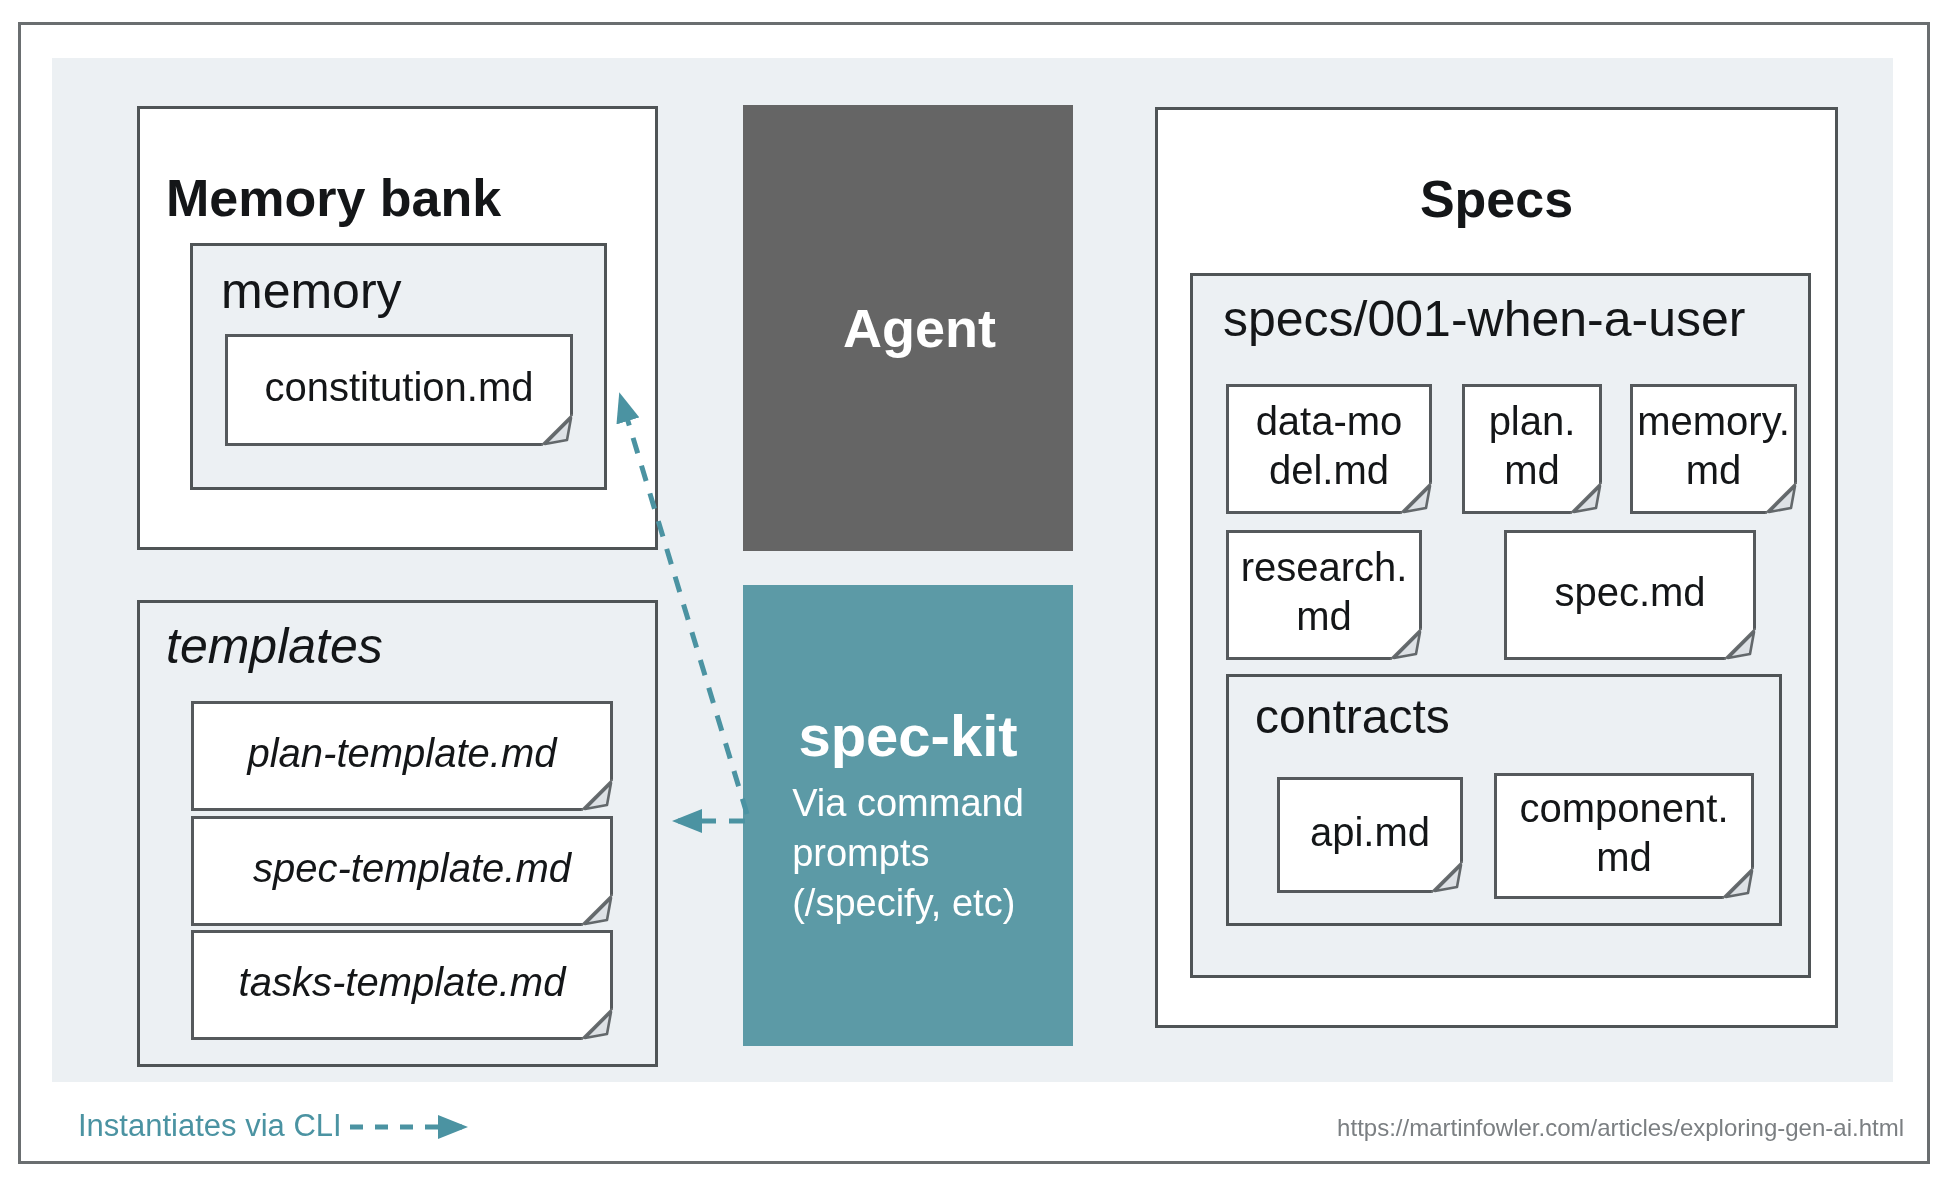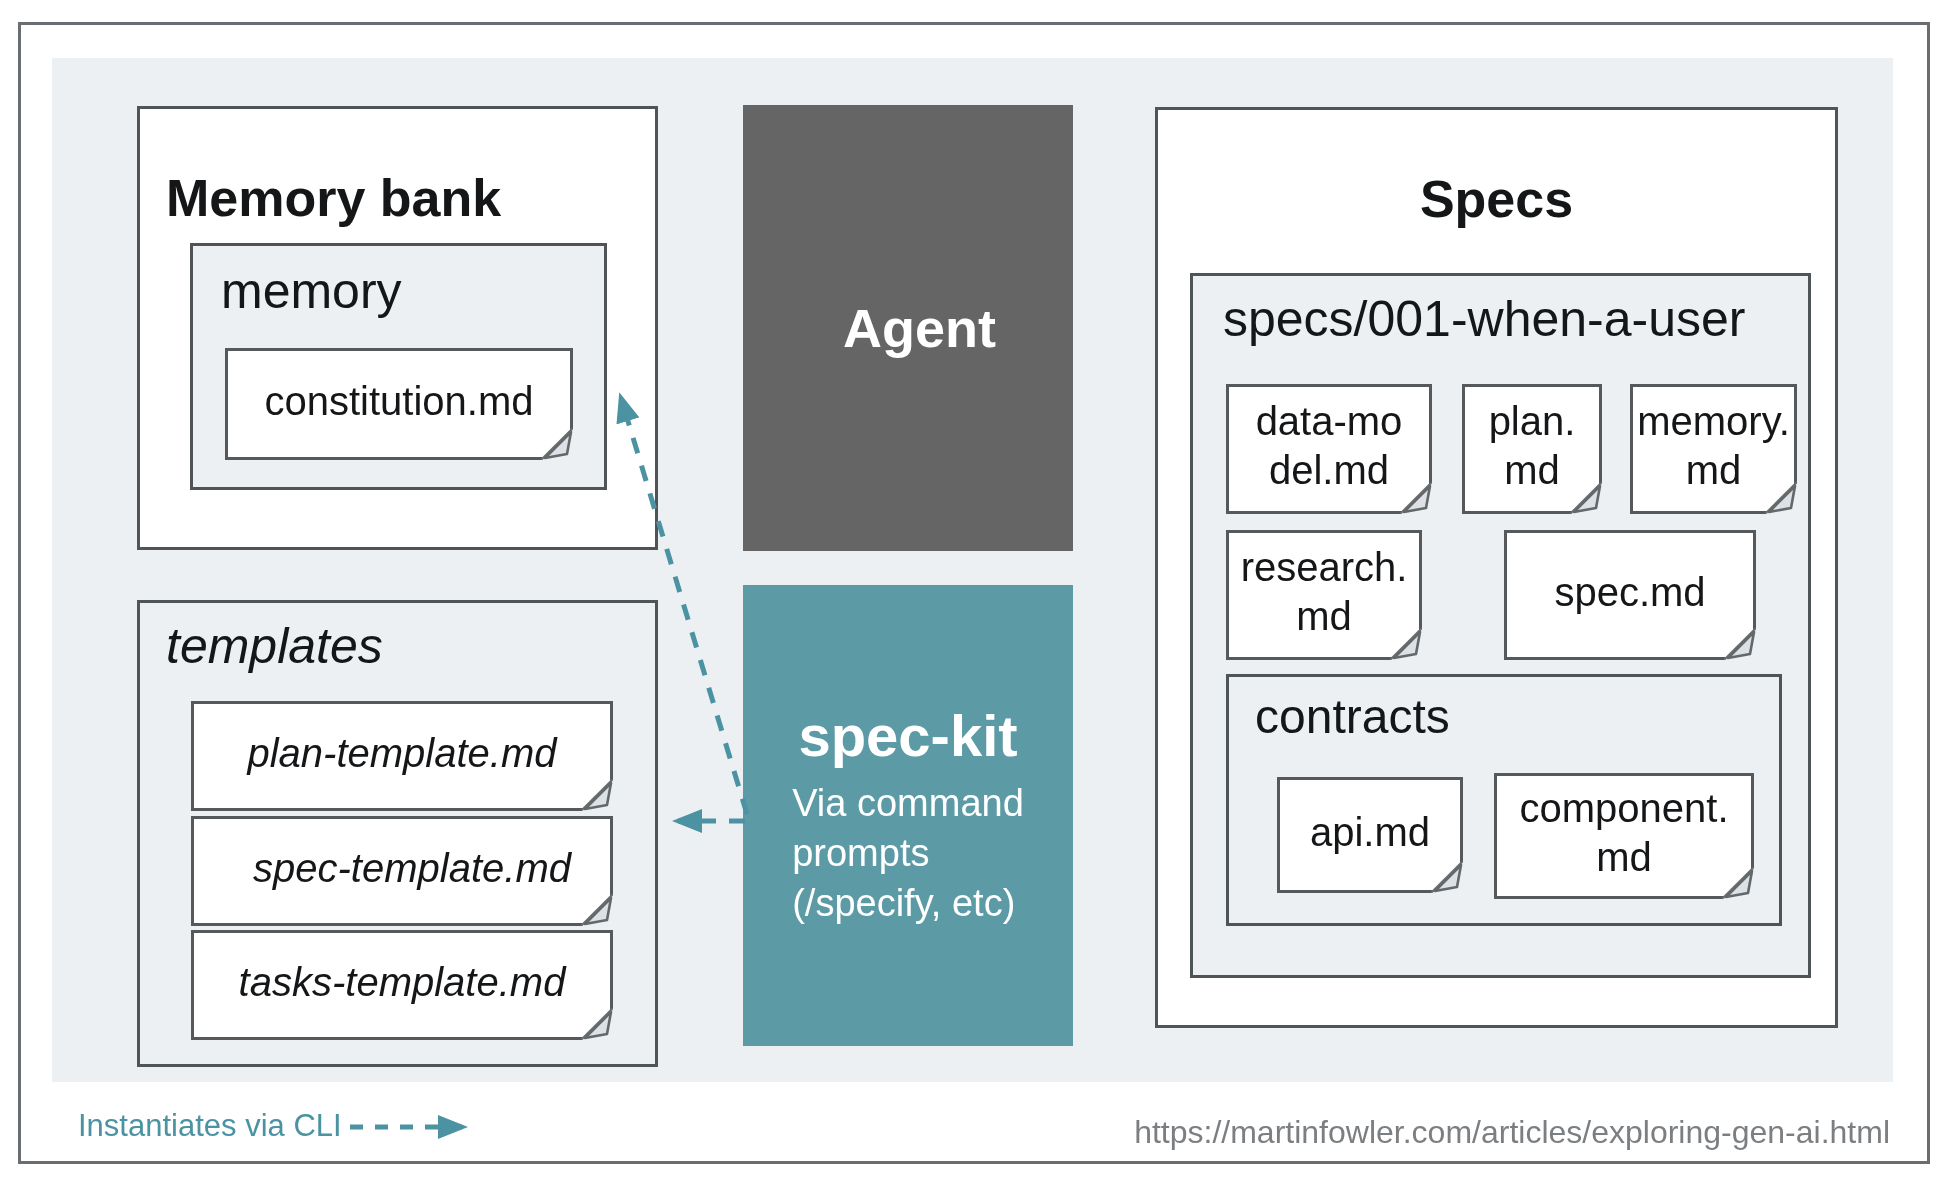--- a/index.html
+++ b/index.html
@@ -42,35 +42,35 @@
     display:flex;flex-direction:column;align-items:center;justify-content:center;color:#ffffff;text-align:left;
   }
   .speckit-title{font-size:58px;font-weight:bold;line-height:1.15;}
   .speckit-subtitle{font-size:38px;line-height:1.32;white-space:pre-line;margin-top:8px;}
 
   .arrows{position:absolute;left:0;top:0;width:1956px;height:1190px;pointer-events:none;}
   .arrow-line{stroke:#4b93a2;stroke-width:5;fill:none;stroke-dasharray:16 13;}
   .legend-line{stroke:#4b93a2;stroke-width:5;fill:none;stroke-dasharray:13 12;}
 
   .legend-label{position:absolute;left:78px;top:1108px;font-size:31px;color:#4b93a2;white-space:nowrap;}
-  .footer-url{position:absolute;right:66px;top:1114px;font-size:32px;color:#7b7f82;white-space:nowrap;}
+  .footer-url{position:absolute;right:52px;top:1114px;font-size:24px;color:#7b7f82;white-space:nowrap;}
 </style>
 </head>
 <body>
 
 <div class="canvas">
 
   <div class="panel"></div>
   <div class="outer-border"></div>
 
   <section class="box white-box" style="left:137px;top:106px;width:521px;height:444px;">
     <h2 class="box-title">Memory bank</h2>
     <div class="box gray-box" style="left:50px;top:134px;width:417px;height:247px;">
       <div class="folder-label" style="left:28px;top:18px;">memory</div>
-      <div class="doc" style="left:32px;top:102px;width:348px;height:112px;">
+      <div class="doc" style="left:32px;top:88px;width:348px;height:112px;">
         <span class="doc-label">constitution.md</span>
         <svg class="fold" viewBox="0 0 32 32" aria-hidden="true">
           <path class="fold-cut" d="M32,0 L32,32 L0,32 Z"></path>
           <path class="fold-edge" d="M0,32 L32,0"></path>
           <path class="fold-flap" d="M4,30 L30,4 L26,26 Z"></path>
         </svg>
       </div>
     </div>
   </section>
 

